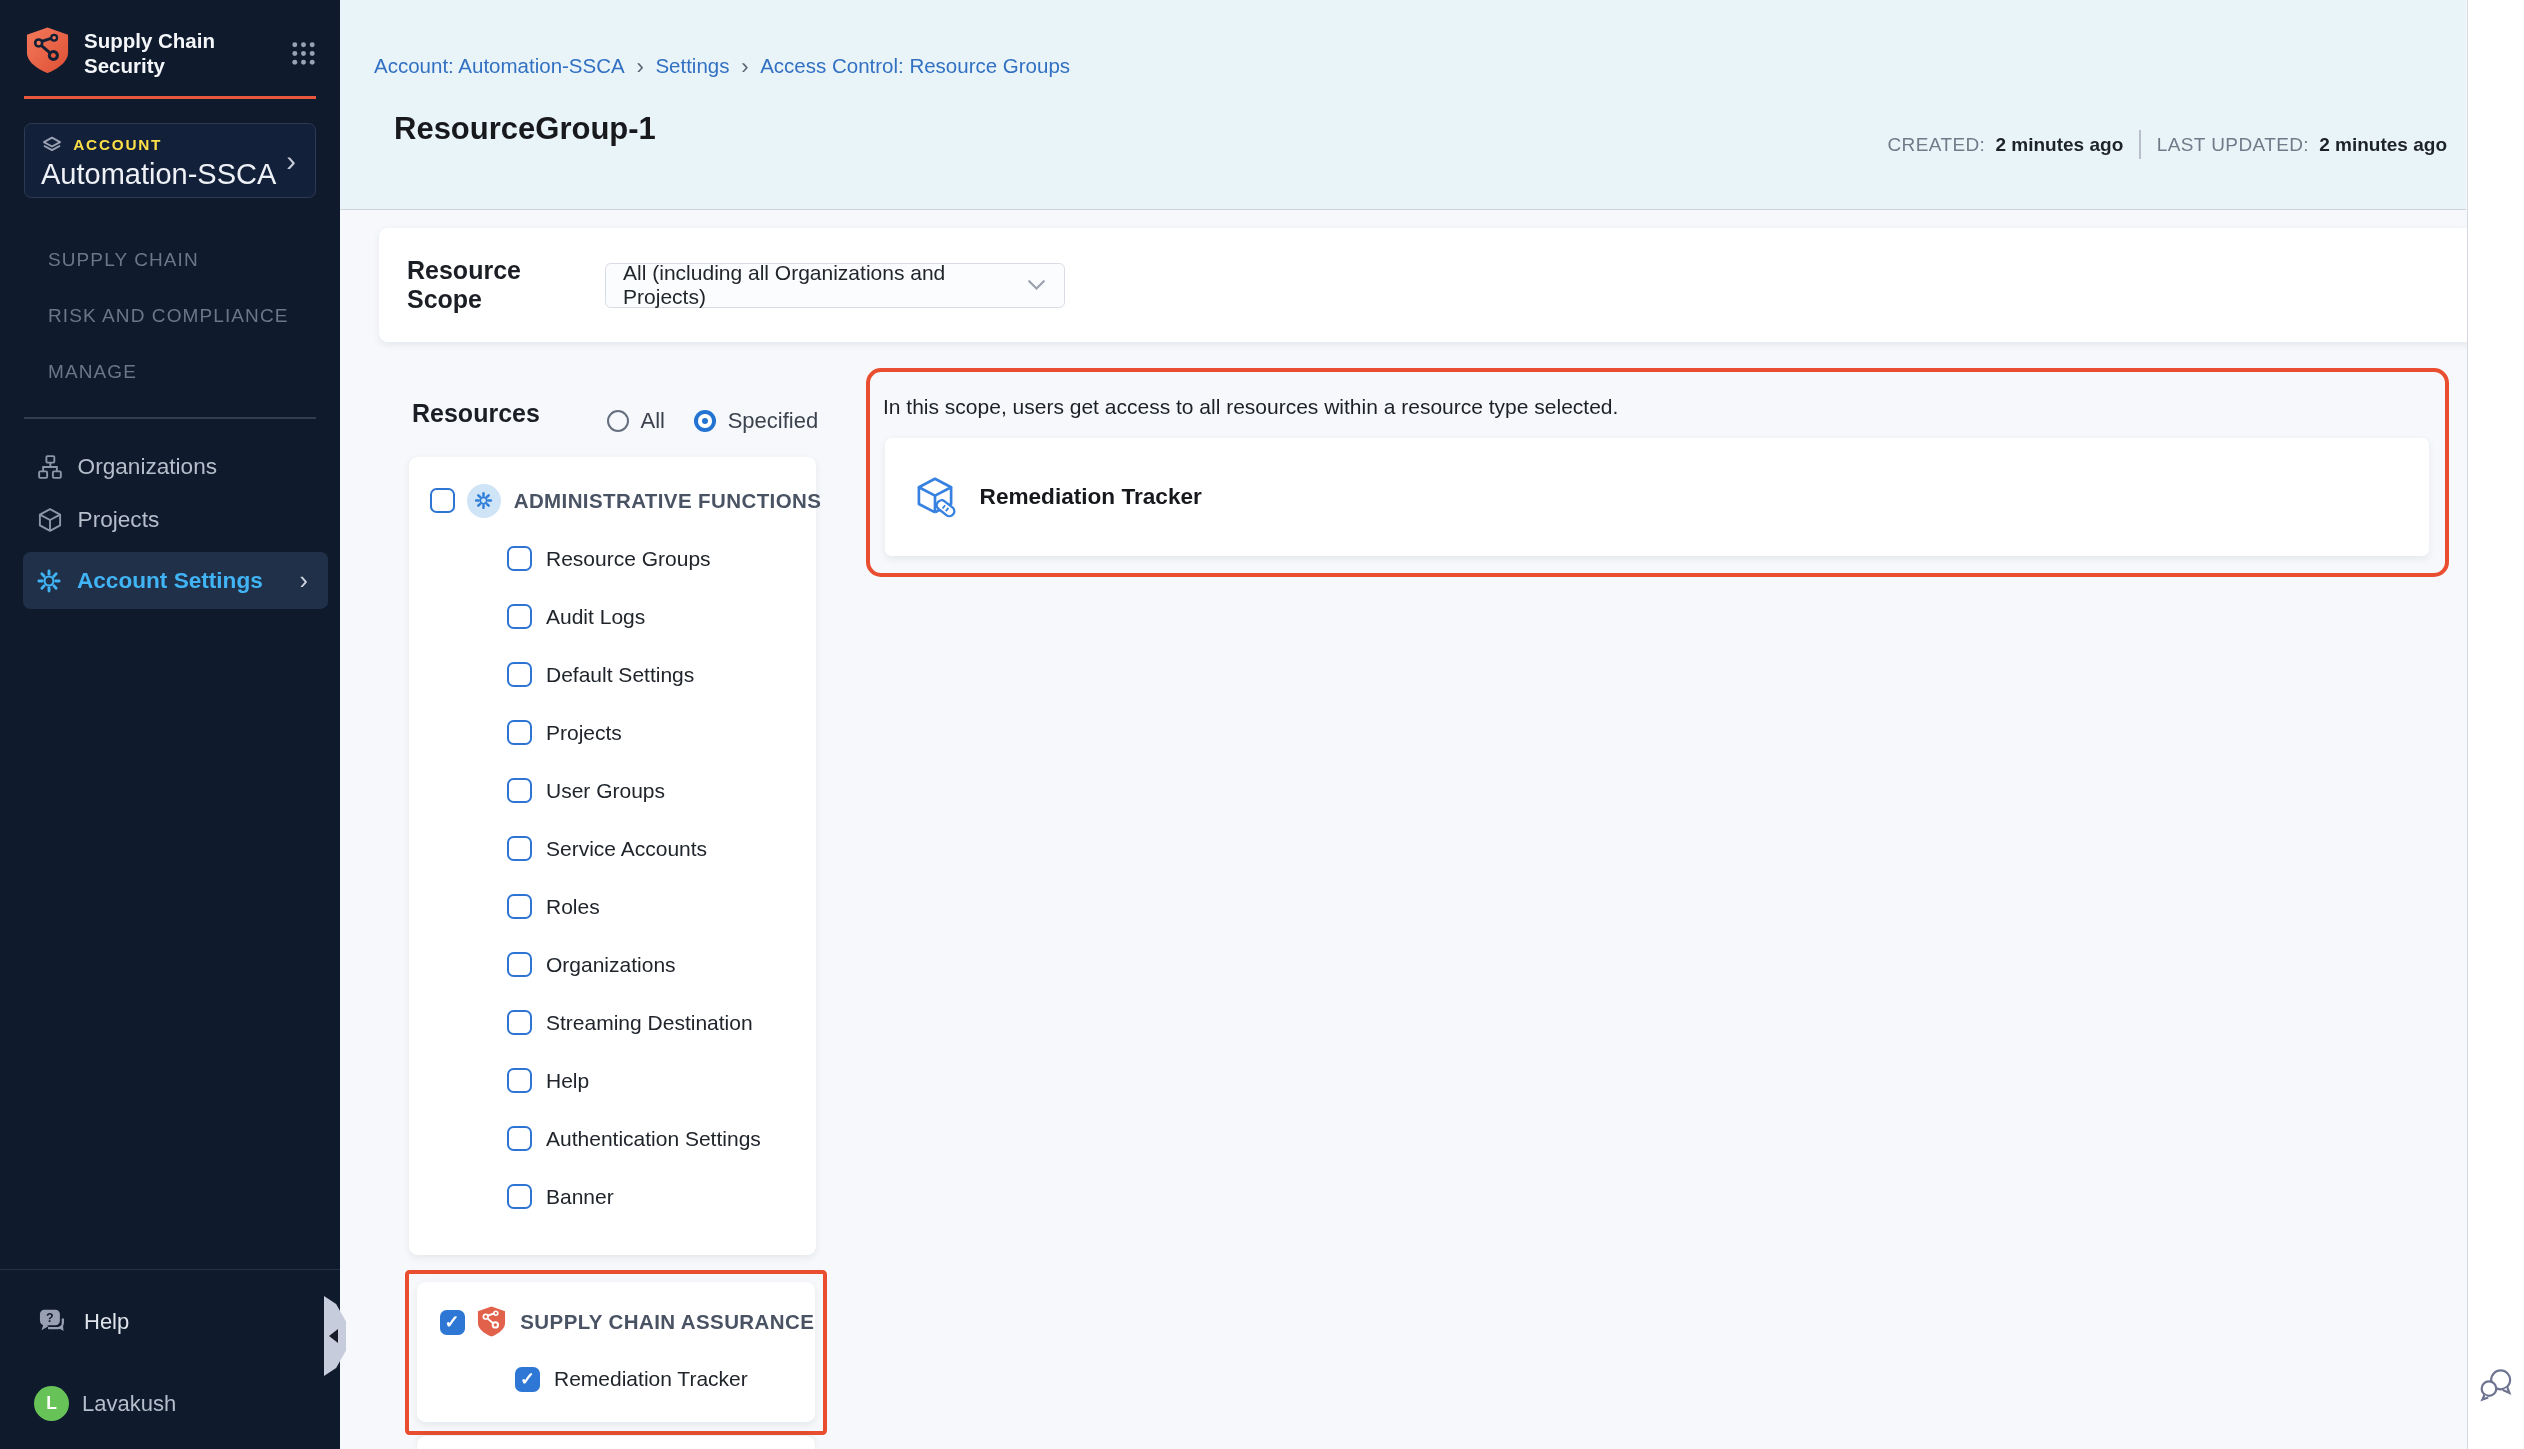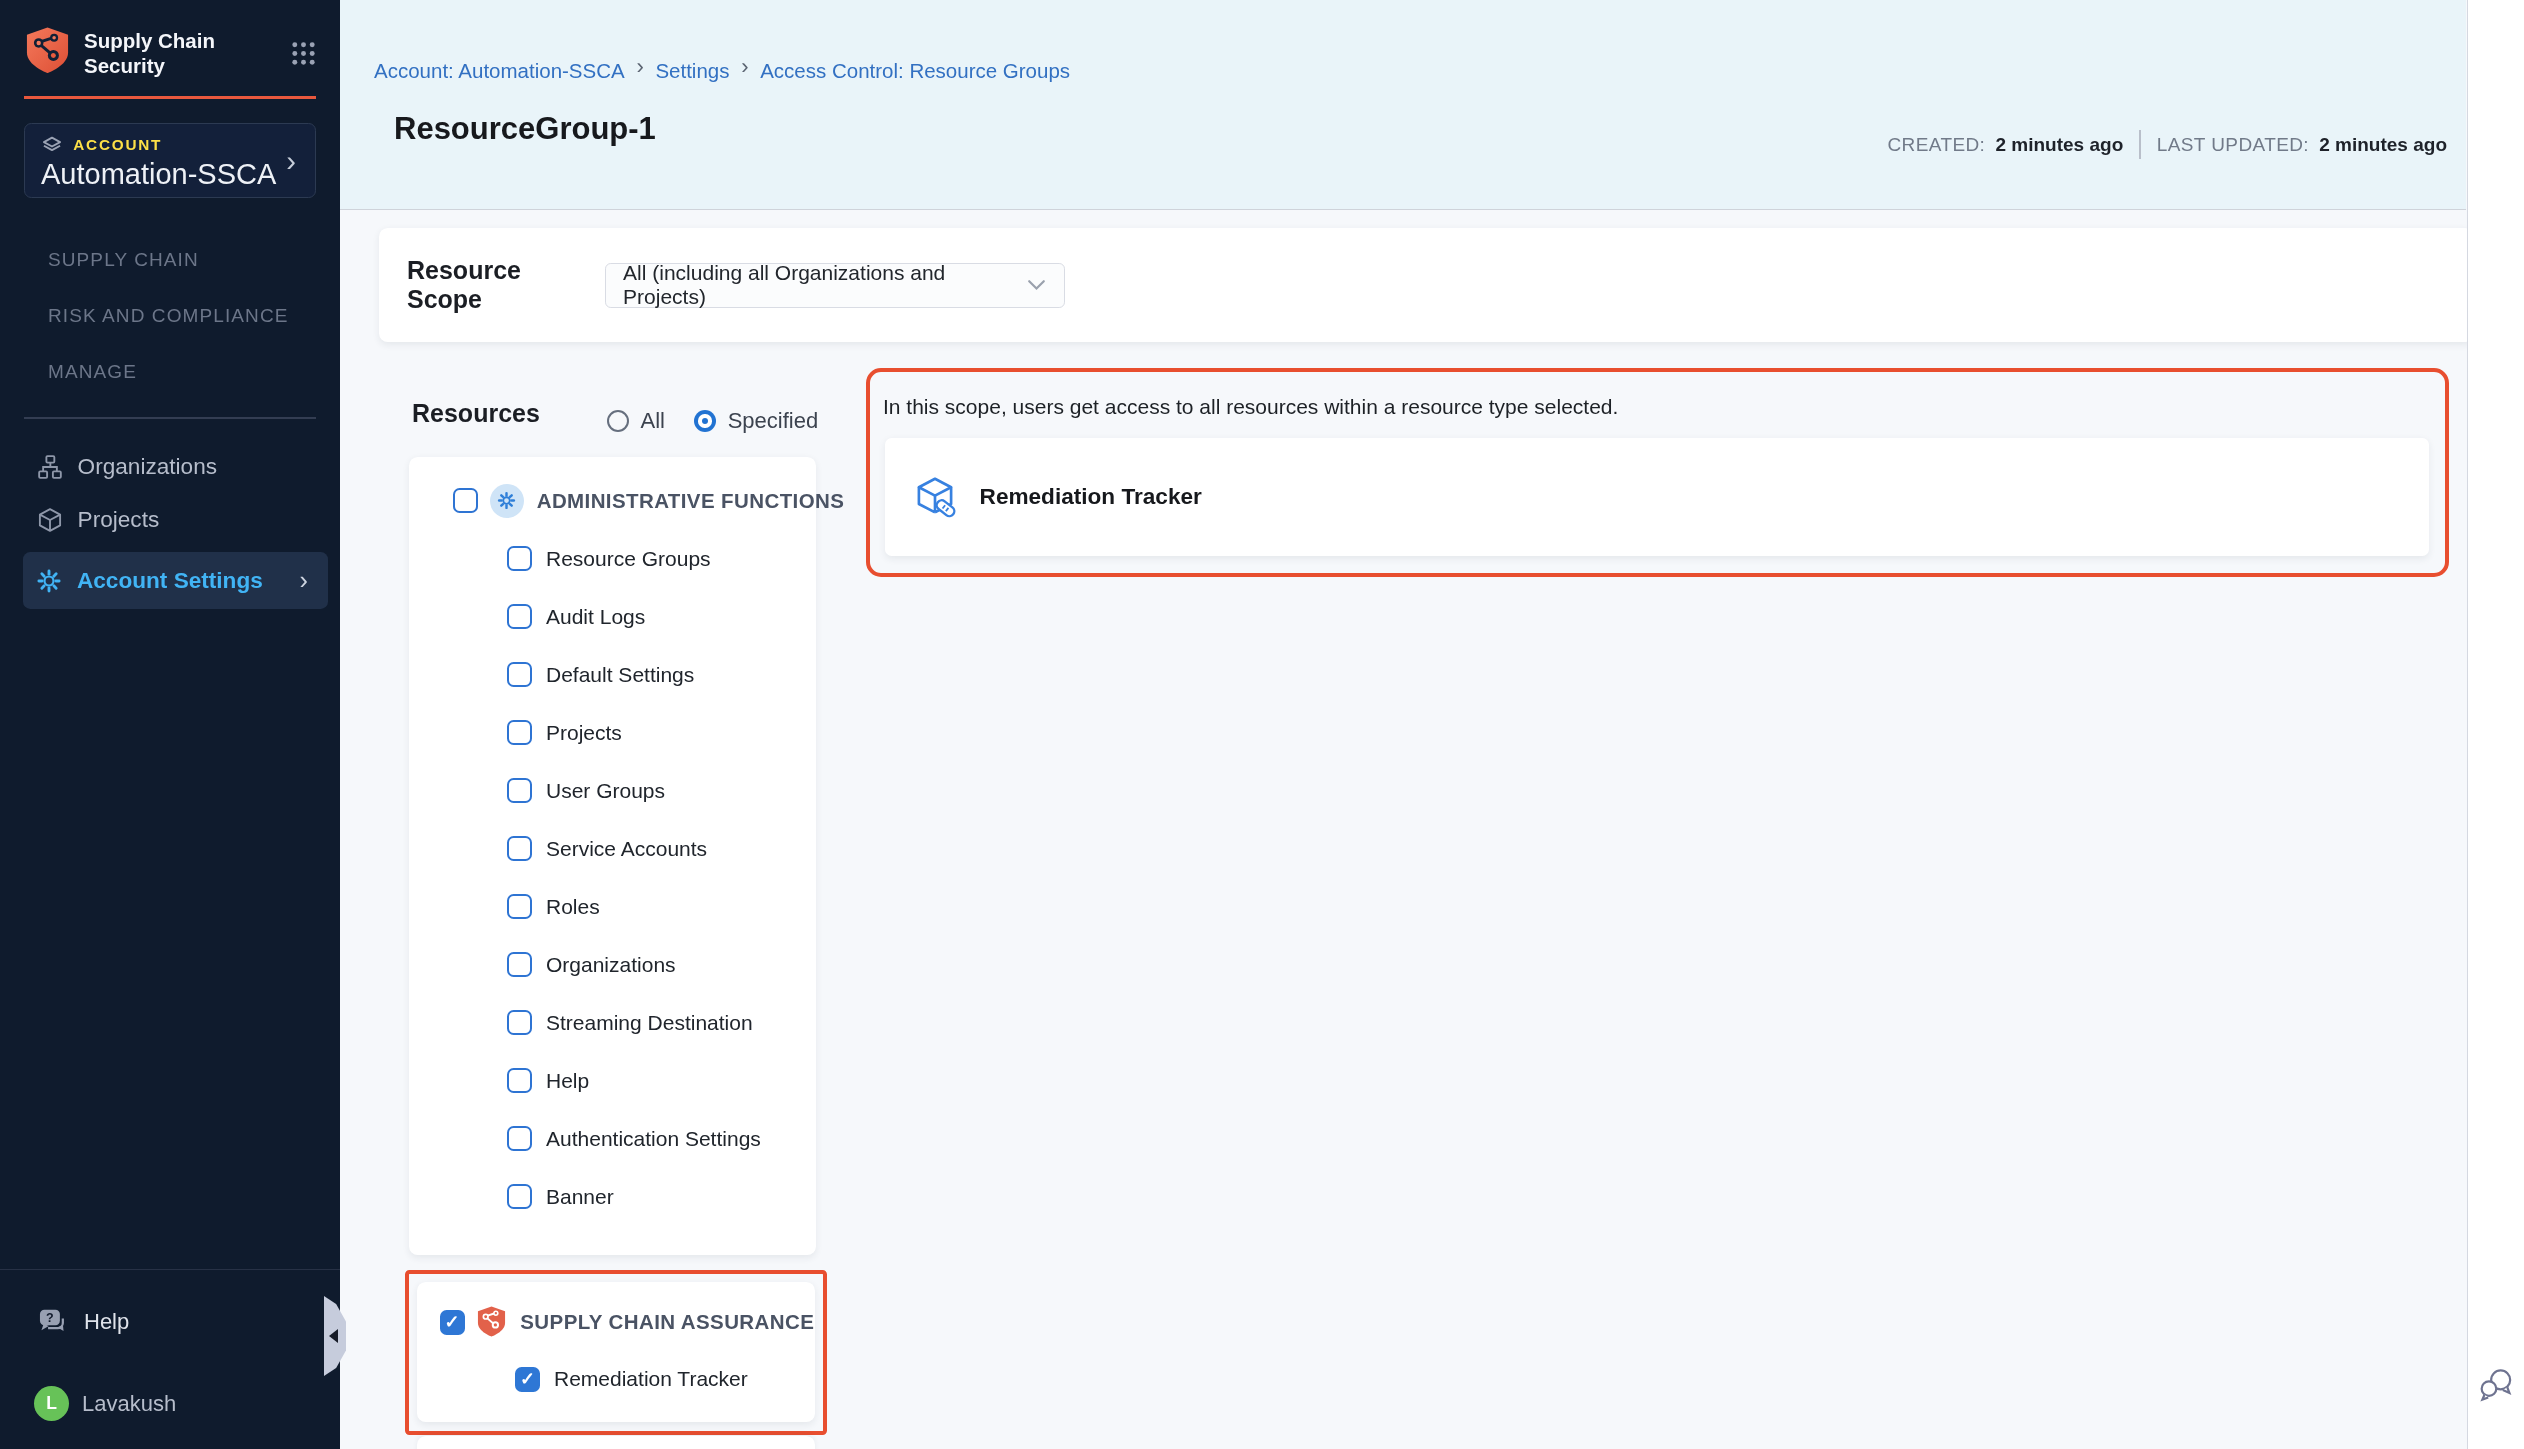--- a/index.html
+++ b/index.html
@@ -68,21 +68,21 @@
     border-left:1.5px solid #d5d8e1; z-index:2;
   }
   .chat-icon { position:absolute; left:10.2px; bottom:45px; cursor:pointer; }
 
   
   .main { position:absolute; left:340px; top:0; width:2126px; height:1449px; }
   .topband {
     position:absolute; left:0; top:0; width:100%; height:210px;
     background:#e9f4f9; border-bottom:1.5px solid #cfd3da; padding:54px 0 0 34px;
   }
-  .breadcrumb { display:flex; align-items:flex-end; gap:11.7px; font-size:20.5px; }
+  .breadcrumb { display:flex; align-items:flex-start; gap:11.7px; font-size:20.5px; }
   .breadcrumb .crumb { color:#3270c2; cursor:pointer; }
   .breadcrumb .sep { color:#5b6472; font-size:22px; padding-bottom:2.9px; }
   .page-title { margin:28px 0 0 20px; font-size:31px; font-weight:600; color:#17191d; }
   .meta { position:absolute; right:19px; top:130px; display:flex; align-items:center; gap:16px; font-size:19px; }
   .meta .mlabel { color:#717a89; letter-spacing:0.4px; }
   .meta .mvalue { color:#1e222a; font-weight:600; margin-left:-5.8px; }
   .meta .mdiv { width:1.5px; height:29px; background:#b9bfca; }
 
   .card { background:#fff; border-radius:8.8px; box-shadow:0 2.2px 7.3px rgba(35,45,70,.08); }
 
@@ -104,21 +104,21 @@
   .radio-opt { display:flex; align-items:center; gap:11.7px; cursor:pointer; }
   .radio { width:22px; height:22px; border-radius:50%; border:2.2px solid #666f7e; background:transparent; flex:none; }
   .radio.selected { border:none; background:#2273d2; position:relative; }
   .radio.selected::after { content:""; position:absolute; inset:4.4px; background:#fff; border-radius:50%; }
   .radio.selected::before { content:""; position:absolute; inset:8px; background:#2273d2; border-radius:50%; z-index:1; }
   .radio-label { font-size:22px; color:#3c434f; }
 
   
   .list-card { position:absolute; left:69px; top:457px; width:407px; height:798px; padding-top:14.6px; }
   .row { display:flex; align-items:center; height:58px; }
-  .row.parent { padding-left:44px; }
+  .row.parent { padding-left:21px; }
   .row.child { padding-left:98px; }
   .cb { width:25px; height:25px; border:2.2px solid #2e74d3; border-radius:6.6px; background:#fff; flex:none;
     display:flex; align-items:center; justify-content:center; cursor:pointer; }
   .cb.checked { background:#2e77d5; border-color:#2e77d5; }
   .cb .tick { color:#fff; font-size:18px; font-weight:bold; line-height:1; }
   .group-badge { width:34px; height:34px; border-radius:50%; background:#cfe4f7; margin-left:11.7px;
     display:flex; align-items:center; justify-content:center; flex:none; }
   .group-title { margin-left:13px; font-size:20.5px; font-weight:600; color:#4a5364; letter-spacing:0.4px; white-space:nowrap; }
   .item-label { margin-left:14px; font-size:21px; color:#20252c; white-space:nowrap; }
 

